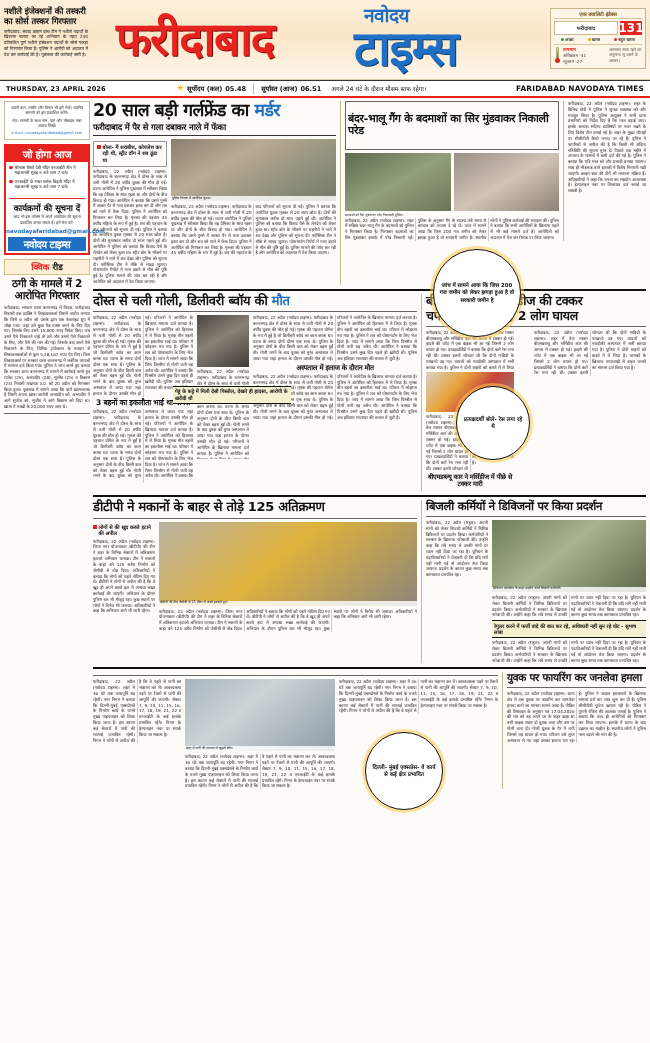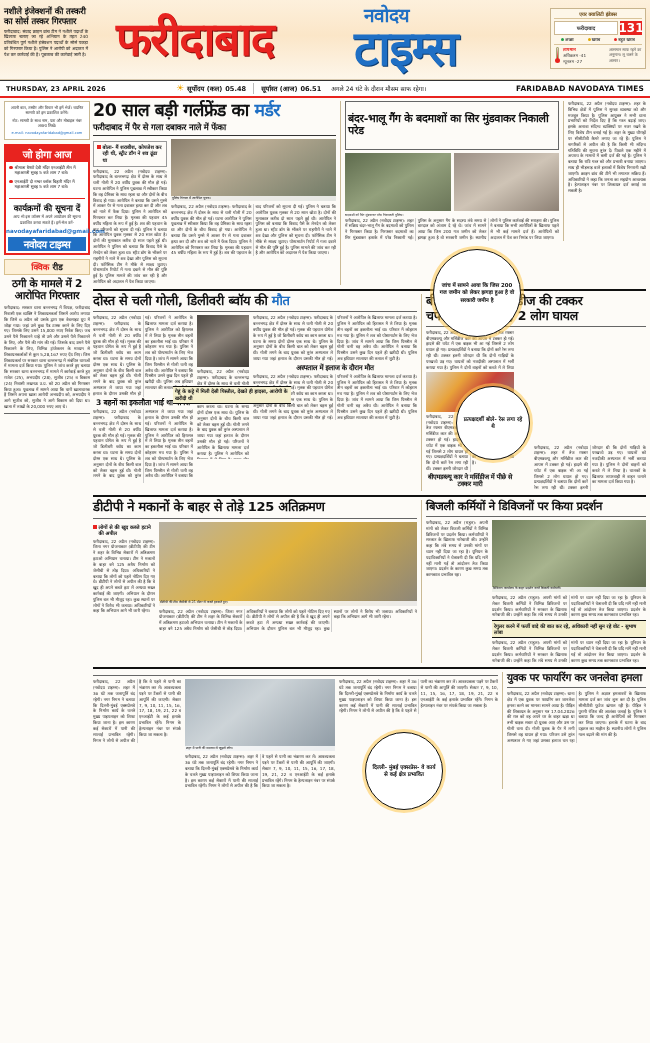--- a/index.html
+++ b/index.html
@@ -433,21 +433,21 @@
           </div>
 
           <div class="hl-band" style="position:absolute;left:80px;top:92px;width:118px;">गेहूं के कट्टे में मिली देसी पिस्तौल, देखते ही हादसा, आरोपी के खरीदी थी</div>
         </div>
 
         <div style="flex:1;position:relative;">
           <div class="h2-main" style="font-size:12.5px;">बीएमडब्ल्यू और मर्सिडीज की टक्कर</div>
           <div class="h2-main" style="font-size:12.5px;margin-top:1px;">चपेट में आई बाइक, 2 लोग घायल</div>
           <div class="thin-rule"></div>
 
-          <div style="display:flex;gap:20px;align-items:flex-end;">
+          <div style="display:flex;gap:20px;">
             <div style="width:88px;flex-shrink:0;">
               <div class="txt" style="max-height:40px;overflow:hidden">फरीदाबाद, 22 अप्रैल (नवोदय टाइम्स): शहर में तेज रफ्तार बीएमडब्ल्यू और मर्सिडीज कार की आपस में टक्कर हो गई। हादसे की चपेट में एक बाइक भी आ गई जिससे 2 लोग घायल हो गए। प्रत्यक्षदर्शियों ने बताया कि दोनों कारें रेस लगा रही थीं। टक्कर इतनी जोरदार थी कि दोनों गाड़ियों के परखच्चे उड़ गए। घायलों को नजदीकी अस्पताल में भर्ती कराया गया है। पुलिस ने दोनों वाहनों को कब्जे में ले लिया है। चालकों के खिलाफ लापरवाही से वाहन चलाने का मामला दर्ज किया गया है।</div>
               <div class="photo" style="height:40px;margin-top:2px;background:linear-gradient(130deg,#d8d2c8 0%,#e8a23a 35%,#c8433a 60%,#8f8a82 100%)"></div>
               <div class="txt cols2" style="margin-top:2px;max-height:86px;overflow:hidden">फरीदाबाद, 22 अप्रैल (नवोदय टाइम्स): शहर में तेज रफ्तार बीएमडब्ल्यू और मर्सिडीज कार की आपस में टक्कर हो गई। हादसे की चपेट में एक बाइक भी आ गई जिससे 2 लोग घायल हो गए। प्रत्यक्षदर्शियों ने बताया कि दोनों कारें रेस लगा रही थीं। टक्कर इतनी जोरदार थी कि दोनों गाड़ियों के परखच्चे उड़ गए। घायलों को नजदीकी अस्पताल में भर्ती कराया गया है। पुलिस ने दोनों वाहनों को कब्जे में ले लिया है। चालकों के खिलाफ लापरवाही से वाहन चलाने का मामला दर्ज किया गया है।</div>
               <div class="mini-head" style="font-size:6.6px;">बीएमडब्ल्यू कार ने मर्सिडीज में पीछे से टक्कर मारी</div>
             </div>
             <div style="flex:1;">
               <div class="txt cols2" style="max-height:196px;overflow:hidden">फरीदाबाद, 22 अप्रैल (नवोदय टाइम्स): शहर में तेज रफ्तार बीएमडब्ल्यू और मर्सिडीज कार की आपस में टक्कर हो गई। हादसे की चपेट में एक बाइक भी आ गई जिससे 2 लोग घायल हो गए। प्रत्यक्षदर्शियों ने बताया कि दोनों कारें रेस लगा रही थीं। टक्कर इतनी जोरदार थी कि दोनों गाड़ियों के परखच्चे उड़ गए। घायलों को नजदीकी अस्पताल में भर्ती कराया गया है। पुलिस ने दोनों वाहनों को कब्जे में ले लिया है। चालकों के खिलाफ लापरवाही से वाहन चलाने का मामला दर्ज किया गया है।</div>
             </div>
           </div>

